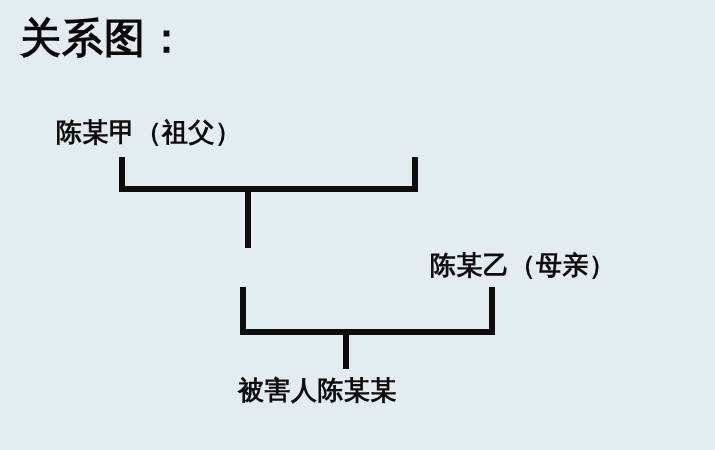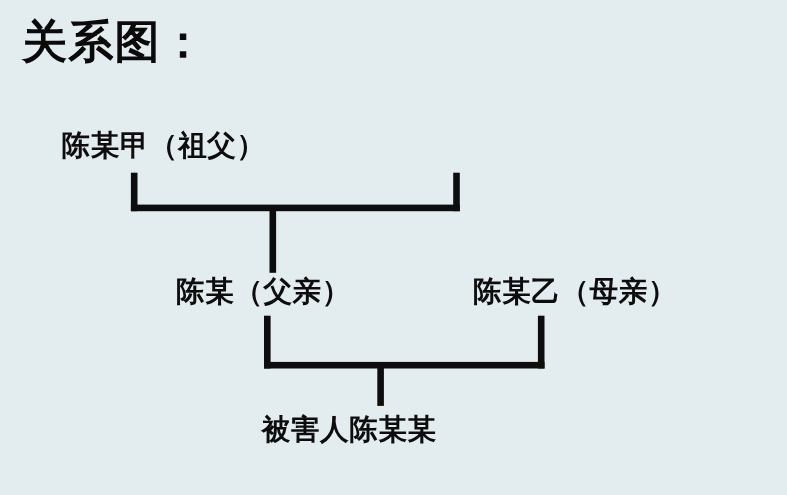--- a/index.html
+++ b/index.html
@@ -89,18 +89,17 @@
   <div class="line line-h ln-gp-bar"></div>
   <div class="line line-v ln-gp-stem"></div>
 
   <div class="line line-v ln-fa-drop"></div>
   <div class="line line-v ln-mo-drop"></div>
   <div class="line line-h ln-pa-bar"></div>
   <div class="line line-v ln-pa-stem"></div>
 
   <div class="node node-bg node-grandfather">陈某甲（祖父）</div>
 
-  <div class="node node-bg node-father">陈某（父亲）</div>
   <div class="node node-bg node-mother">陈某乙（母亲）</div>
 
   <div class="node node-bg node-victim">被害人陈某某</div>
 
 </div>
 
 </body></html>

